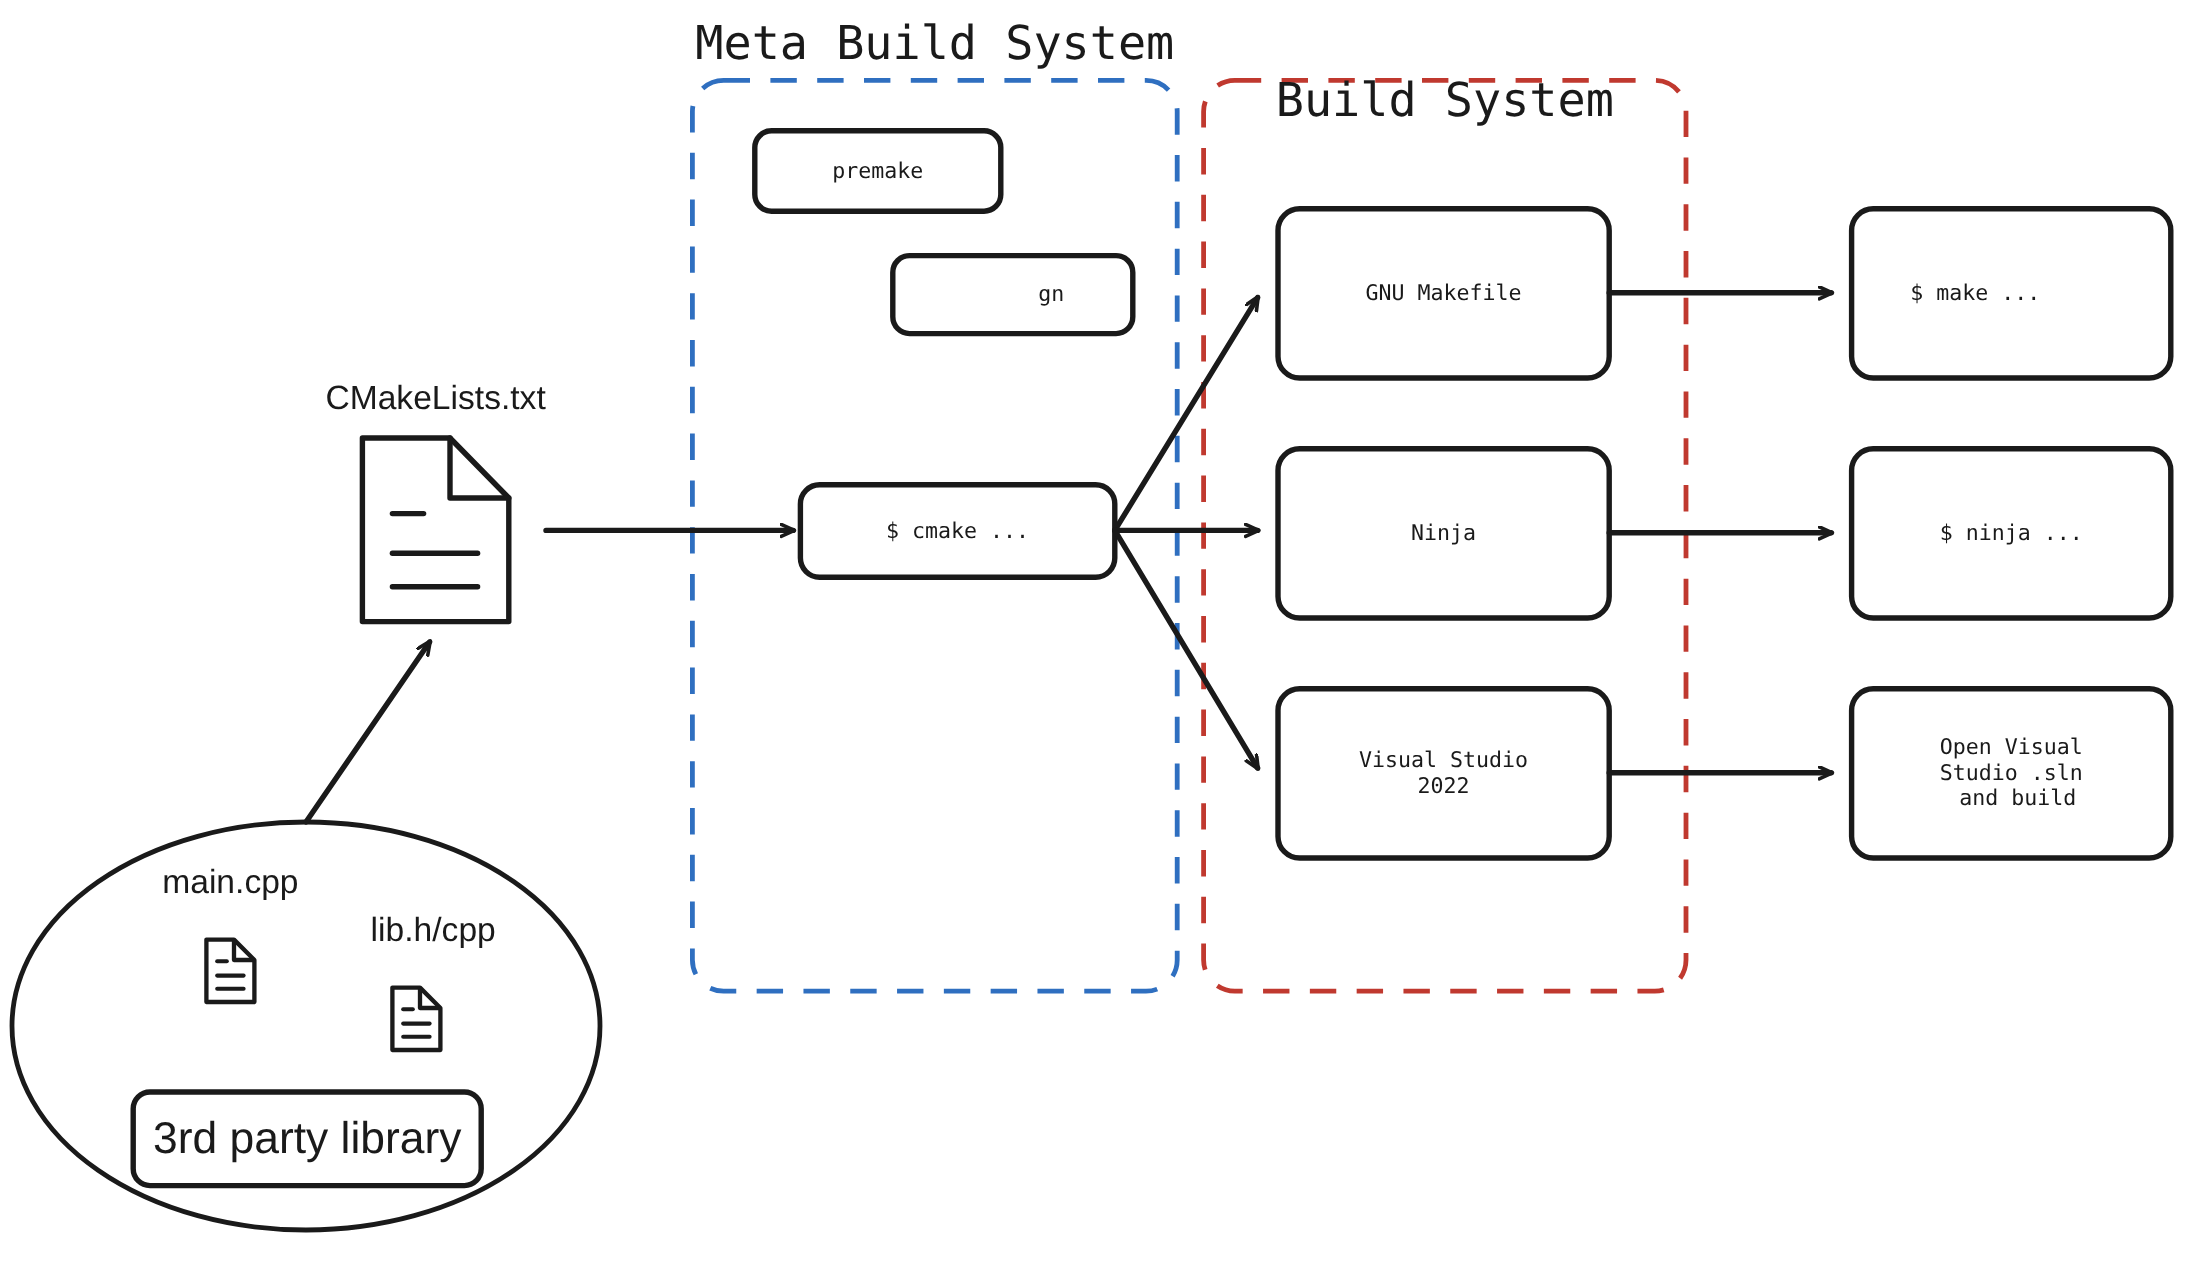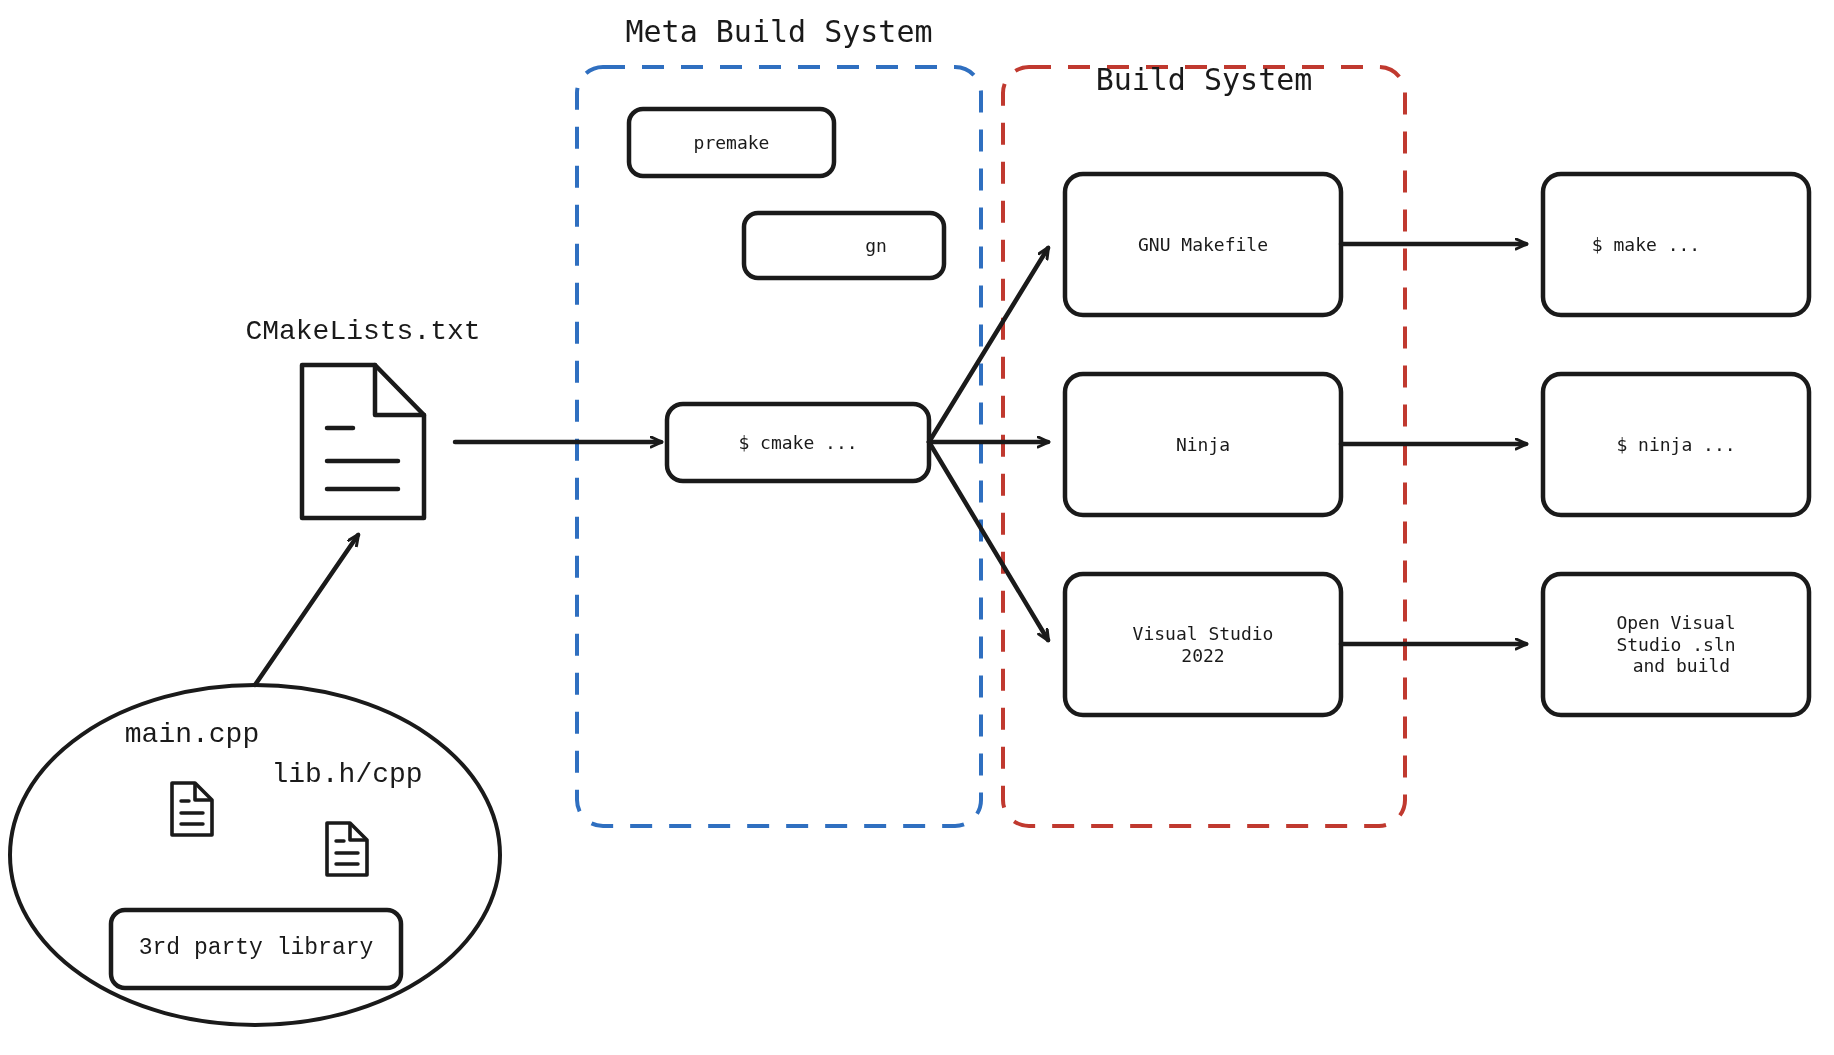--- a/index.html
+++ b/index.html
@@ -27,28 +27,28 @@
   .lbl {
     position: absolute;
     font-family: "DejaVu Sans Mono", monospace;
     color: #1a1a1a;
     white-space: pre;
     line-height: 1.18;
     text-align: center;
     pointer-events: none;
   }
   .group-title {
-    font-size: 30px;
+    font-size: 39px;
     letter-spacing: 0px;
   }
   .box-label {
     font-size: 18px;
   }
   .sans {
-    font-family: Liberation Mono, monospace;
+    font-family: Liberation Sans, sans-serif;
     font-size: 28px;
     color: #1a1a1a;
   }
   .boxtext {
     position: absolute;
     display: flex;
     align-items: center;
     justify-content: center;
     text-align: center;
     color: #1a1a1a;
@@ -127,23 +127,23 @@
   </svg>
 
   <div class="lbl group-title" style="left:577px; top:14px; width:404px;">Meta Build System</div>
 
   <div class="lbl group-title" style="left:1003px; top:14px; width:402px;margin-top:48px;">Build System</div>
 
   <div class="lbl sans" style="left:203px; top:315px; width:320px;">CMakeLists.txt</div>
 
   <div class="lbl sans" style="left:82px; top:718px; width:220px;">main.cpp</div>
 
-  <div class="lbl sans" style="left:237px; top:758px; width:220px;">lib.h/cpp</div>
+  <div class="lbl sans" style="left:251px; top:758px; width:220px;">lib.h/cpp</div>
 
-  <div class="boxtext sans" style="left:111px; top:910px; width:290px; height:78px; font-size:23px;">3rd party library</div>
+  <div class="boxtext sans" style="left:111px; top:910px; width:290px; height:78px; font-size:37px;">3rd party library</div>
 
   <div class="boxtext box-label" style="left:629px; top:109px; width:205px; height:67px;">premake</div>
 
   <div class="boxtext box-label" style="left:776px; top:213px; width:200px; height:65px;">gn</div>
 
   <div class="boxtext box-label" style="left:667px; top:404px; width:262px; height:77px;">$ cmake ...</div>
 
   <div class="boxtext box-label" style="left:1065px; top:174px; width:276px; height:141px;">GNU Makefile</div>
 
   <div class="boxtext box-label" style="left:1065px; top:374px; width:276px; height:141px;">Ninja</div>

